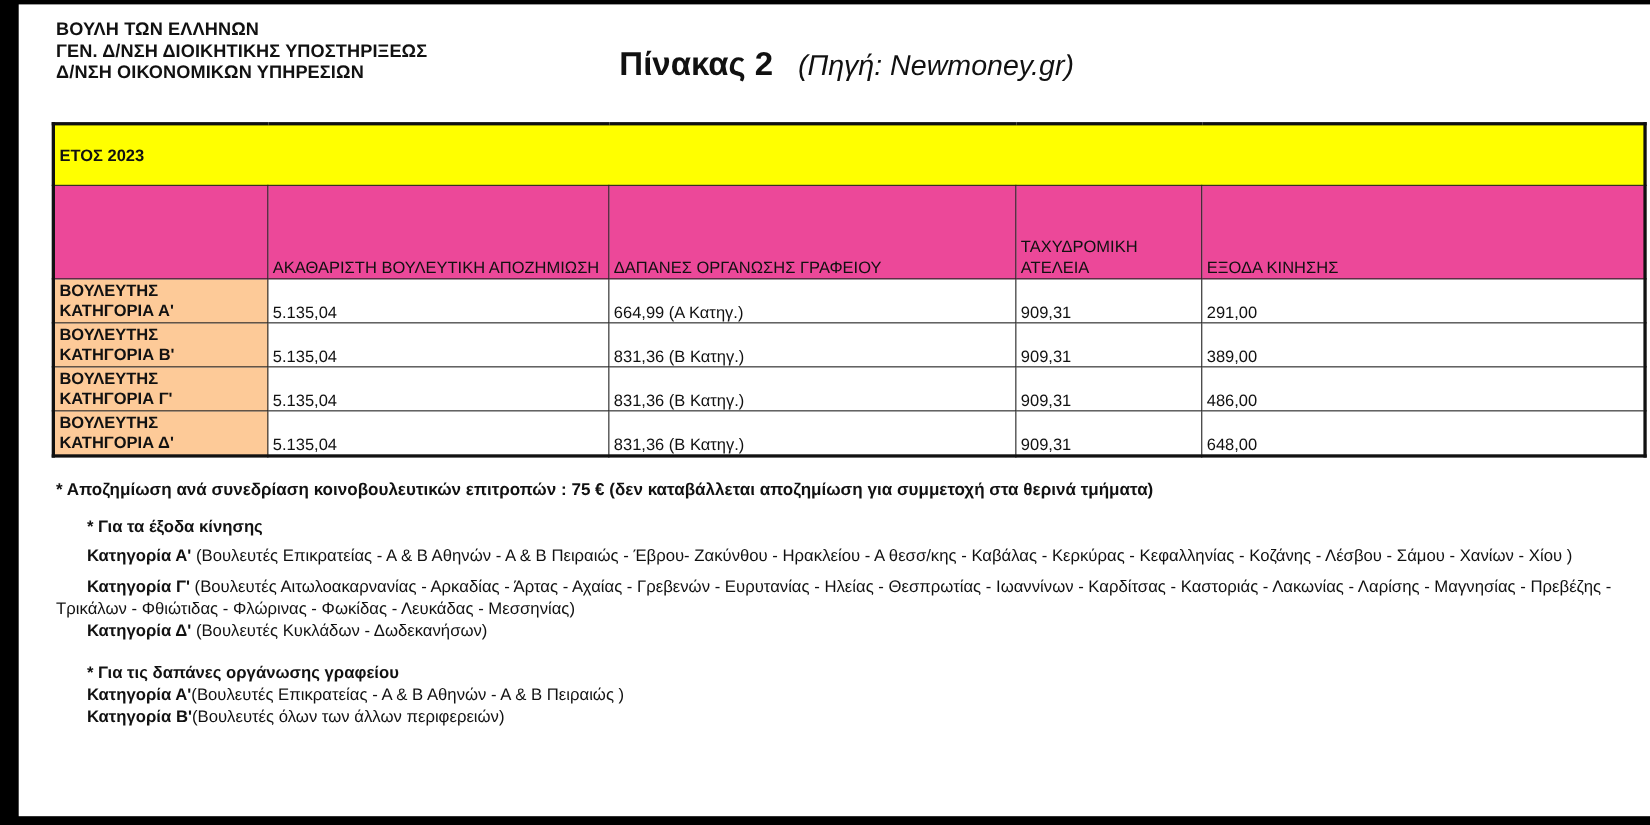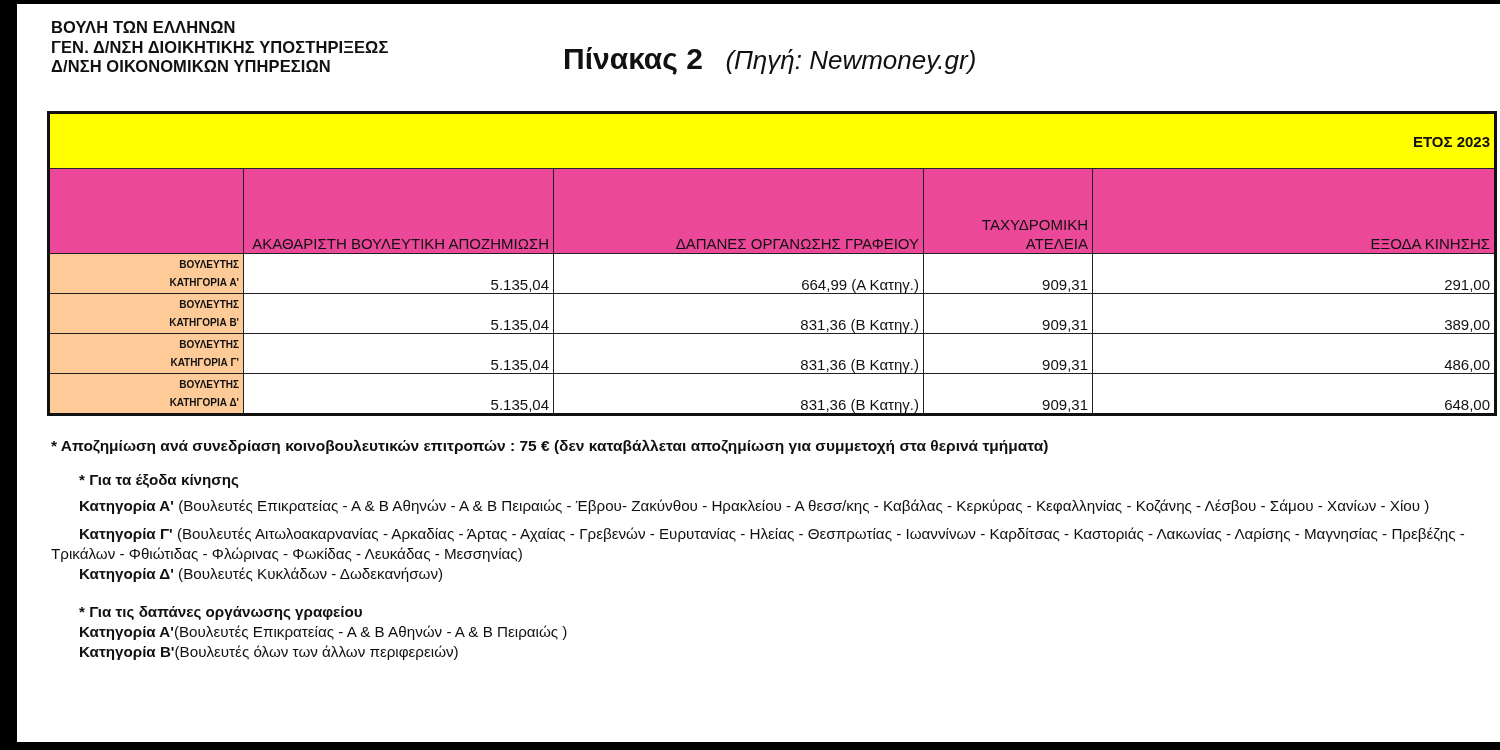--- a/index.html
+++ b/index.html
@@ -29,40 +29,40 @@
 
   table.grid {
     position: absolute; left: 30px; top: 107px;
     width: 1447px;
     border-collapse: collapse;
     border: 3px solid #111;
     table-layout: fixed;
   }
   table.grid td {
     border: 1.5px solid #222;
-    text-align: right;
+    text-align: left;
     padding: 0 4px;
     font-size: 15px;
   }
   .year-row td {
     background: #ffff00;
     height: 54px;
     font-weight: bold; font-size: 15px;
   }
   .head-row td {
     background: #ec4899;
     height: 84px;
     vertical-align: bottom;
     padding-bottom: 3px;
     font-weight: normal; font-size: 15.5px; line-height: 19px;
   }
   .data-row td { height: 39px; vertical-align: bottom; padding-bottom: 3px; background: #fff; }
   .data-row td.rowhead {
     background: #fdca98;
-    font-weight: bold; font-size: 10px; line-height: 18px;
+    font-weight: bold; font-size: 15px; line-height: 18px;
     vertical-align: middle; padding-bottom: 0;
   }
 
   .notes {
     position: absolute; left: 34px; top: 432px;
     width: 1440px;
     font-size: 15.2px; line-height: 20px;
   }
   .notes .bold { font-weight: bold; margin-left: 28px; }
   .notes p { margin: 0; }

